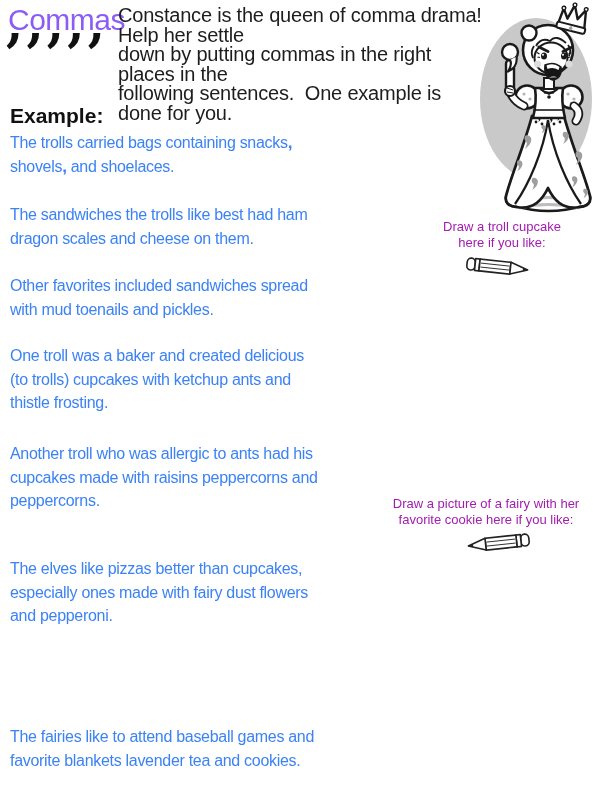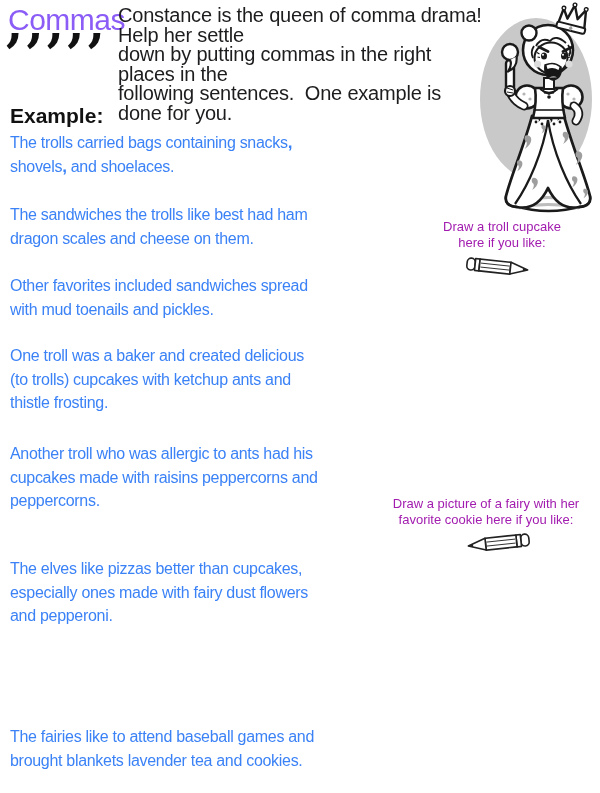--- a/index.html
+++ b/index.html
@@ -193,21 +193,21 @@
   <div class="abs para" id="s2">One troll was a baker and created delicious
 (to trolls) cupcakes with ketchup ants and
 thistle frosting.</div>
   <div class="abs para" id="s3">Another troll who was allergic to ants had his
 cupcakes made with raisins peppercorns and
 peppercorns.</div>
   <div class="abs para" id="s4">The elves like pizzas better than cupcakes,
 especially ones made with fairy dust flowers
 and pepperoni.</div>
   <div class="abs para" id="s6">The fairies like to attend baseball games and
-brought blankets lavender tea and cookies.</div>
+favorite blankets lavender tea and cookies.</div>
 
   <div class="abs draw-prompt" id="draw-prompt-1">Draw a troll cupcake
 here if you like:</div>
   <svg class="abs" id="pencil-1" viewBox="0 0 92 30" xmlns="http://www.w3.org/2000/svg">
     <g fill="#fff" stroke="#222" stroke-width="2.2" stroke-linejoin="round">
       <rect x="2.5" y="7" width="11" height="16" rx="5.5"></rect>
       <rect x="13.5" y="7" width="6" height="16"></rect>
       <rect x="19.5" y="7" width="42" height="16"></rect>
       <path d="M61.5 7 L85 15 L61.5 23 Z"></path>
     </g>

